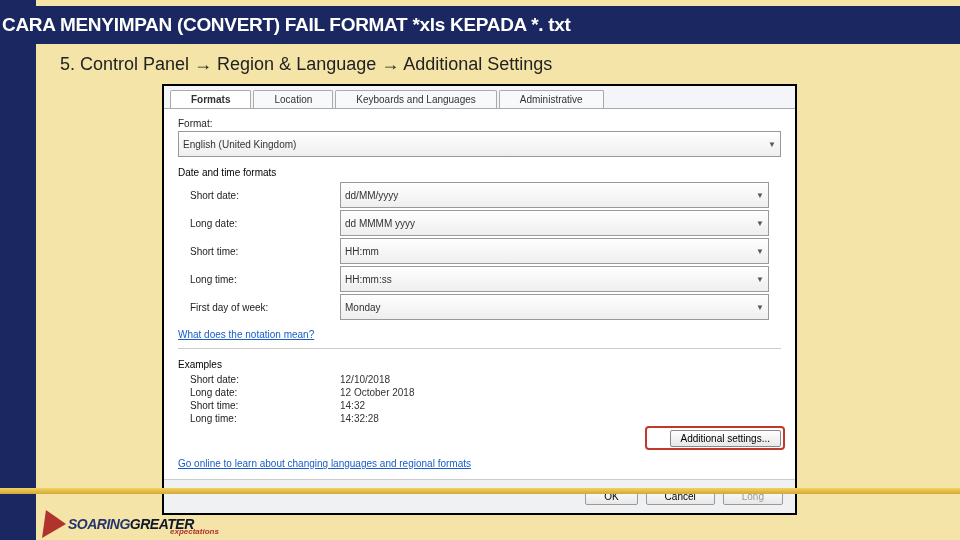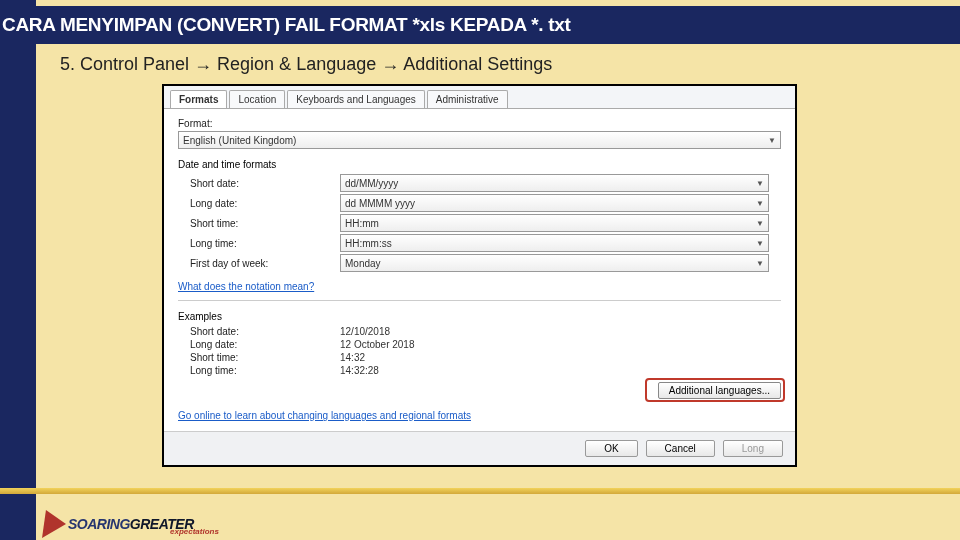--- a/index.html
+++ b/index.html
@@ -7,25 +7,25 @@
   .left-stripe { position: absolute; left: 0; top: 0; width: 36px; height: 100%; background: #1a2760; }
   .title-bar { position: absolute; left: 0; top: 6px; width: 100%; height: 38px; background: #1a2760; display: flex; align-items: center; padding-left: 2px; }
   .title-bar h1 { color: #fff; font-size: 19px; font-weight: bold; letter-spacing: -0.3px; }
   .subtitle { position: absolute; left: 60px; top: 54px; font-size: 18px; color: #222; }
   .dialog-wrap { position: absolute; left: 162px; top: 84px; width: 635px; border: 2px solid #000; background: #fff; }
   .win-header { height: 28px; background: linear-gradient(#e8eef6,#cfd8e6); border-bottom: 1px solid #888; display: flex; align-items: center; padding: 0 6px; position: relative; }
   .globe { width: 18px; height: 18px; border-radius: 50%; background: radial-gradient(circle at 30% 30%, #7db8e8, #3a7fc4); border: 1px solid #3a6fa0; margin-right: 6px; }
   .win-title { font-size: 11px; color: #222; filter: blur(0.4px); }
   .close-btn { position: absolute; right: 6px; top: 3px; width: 40px; height: 18px; background: linear-gradient(#d66,#a33); border: 1px solid #722; border-radius: 2px; color: #fff; font-size: 11px; text-align: center; line-height: 16px; font-weight: bold; }
   .tabs { display: flex; background: #f3f5f8; border-bottom: 1px solid #aaa; padding: 4px 6px 0 6px; gap: 2px; }
-  .tab { font-size: 10px; padding: 3px 8px; border: 1px solid #aaa; border-bottom: none; background: #f8f9fb; color: #333; border-radius: 2px 2px 0 0; filter: blur(0.3px); }
+  .tab { font-size: 10px; padding: 3px 20px; border: 1px solid #aaa; border-bottom: none; background: #f8f9fb; color: #333; border-radius: 2px 2px 0 0; filter: blur(0.3px); }
   .tab.active { background: #fff; font-weight: bold; }
   .body-area { padding: 6px 14px 8px 14px; background: #fff; }
   .lbl { font-size: 10px; color: #222; margin: 3px 0 2px 0; filter: blur(0.3px); }
-  .combo { width: 100%; height: 18px; border: 1px solid #999; background: linear-gradient(#fff,#eee); font-size: 10px; padding: 4px 4px; color: #333; display:flex; align-items:center; justify-content:space-between; filter: blur(0.3px); }
+  .combo { width: 100%; height: 18px; border: 1px solid #999; background: linear-gradient(#fff,#eee); font-size: 10px; padding: 12px 4px; color: #333; display:flex; align-items:center; justify-content:space-between; filter: blur(0.3px); }
   .combo .arrow { font-size: 8px; color: #555; }
   .group-title { font-size: 10px; font-weight: normal; margin: 10px 0 4px 0; filter: blur(0.3px); }
   .row { display: flex; align-items: center; margin: 2px 12px; }
   .row .rl { width: 150px; font-size: 10px; color: #222; filter: blur(0.3px); }
   .row .combo { flex: 1; }
   .link { color: #1a5cc8; text-decoration: underline; font-size: 10px; filter: blur(0.4px); }
   .divider { height: 1px; background: #ccc; margin: 6px 0; }
   .row .val { font-size: 10px; color: #333; filter: blur(0.3px); }
   .extra-btn-row { display: flex; justify-content: flex-end; margin-top: 6px; }
   .extra-btn { font-size: 10px; padding: 2px 10px; border: 1px solid #888; background: linear-gradient(#fff,#e8e8e8); border-radius: 2px; position: relative; filter: blur(0.3px); }
@@ -124,21 +124,21 @@
       <div class="rl">Short time:</div>
       <div class="val">14:32</div>
     </div>
     <div class="row">
       <div class="rl">Long time:</div>
       <div class="val">14:32:28</div>
     </div>
 
     <div class="extra-btn-row" style="position:relative;">
       <div class="extra-highlight" style="right:-4px; top:-4px; width:140px; height:24px;"></div>
-      <button class="extra-btn">Additional languages...</button>
+      <button class="extra-btn">Additional settings...</button>
     </div>
 
     <div style="margin-top:6px;"><span class="link">Go online to learn about changing languages and regional formats</span></div>
   </div>
 
   <div class="btn-bar">
     <button class="btn">OK</button>
     <button class="btn">Cancel</button>
     <button class="btn disabled">Long</button>
   </div>

